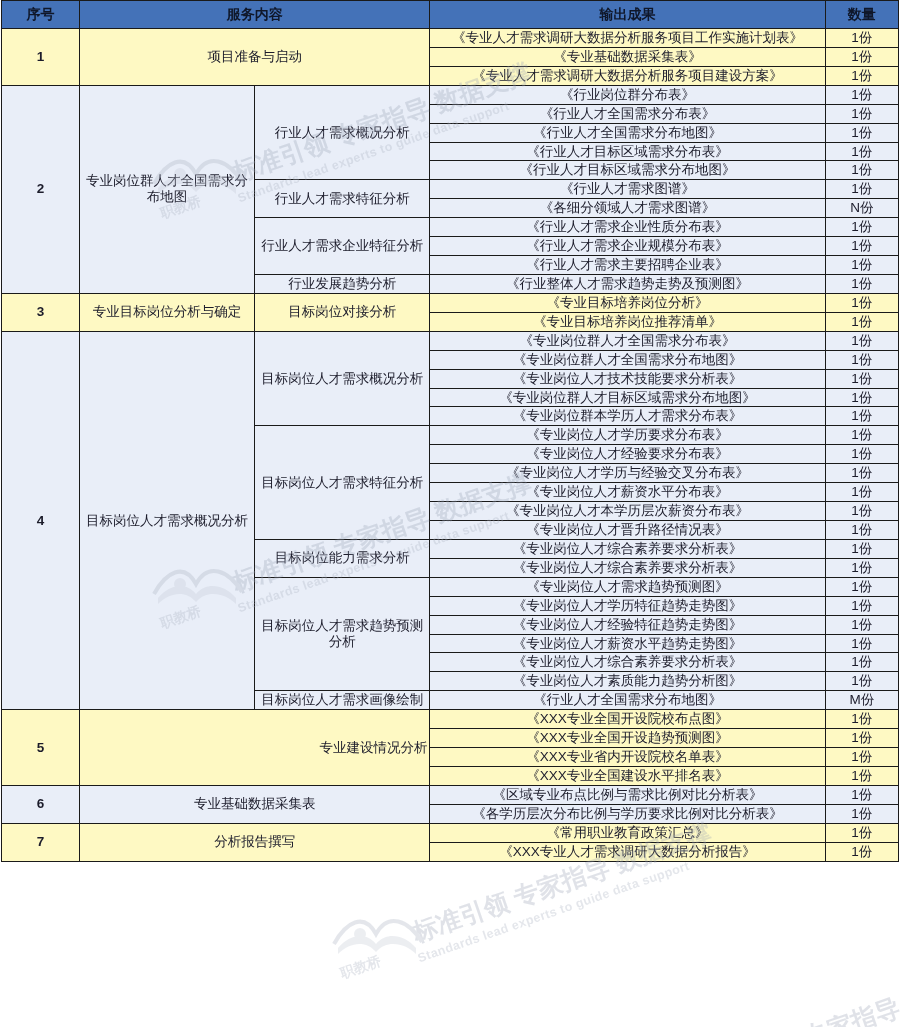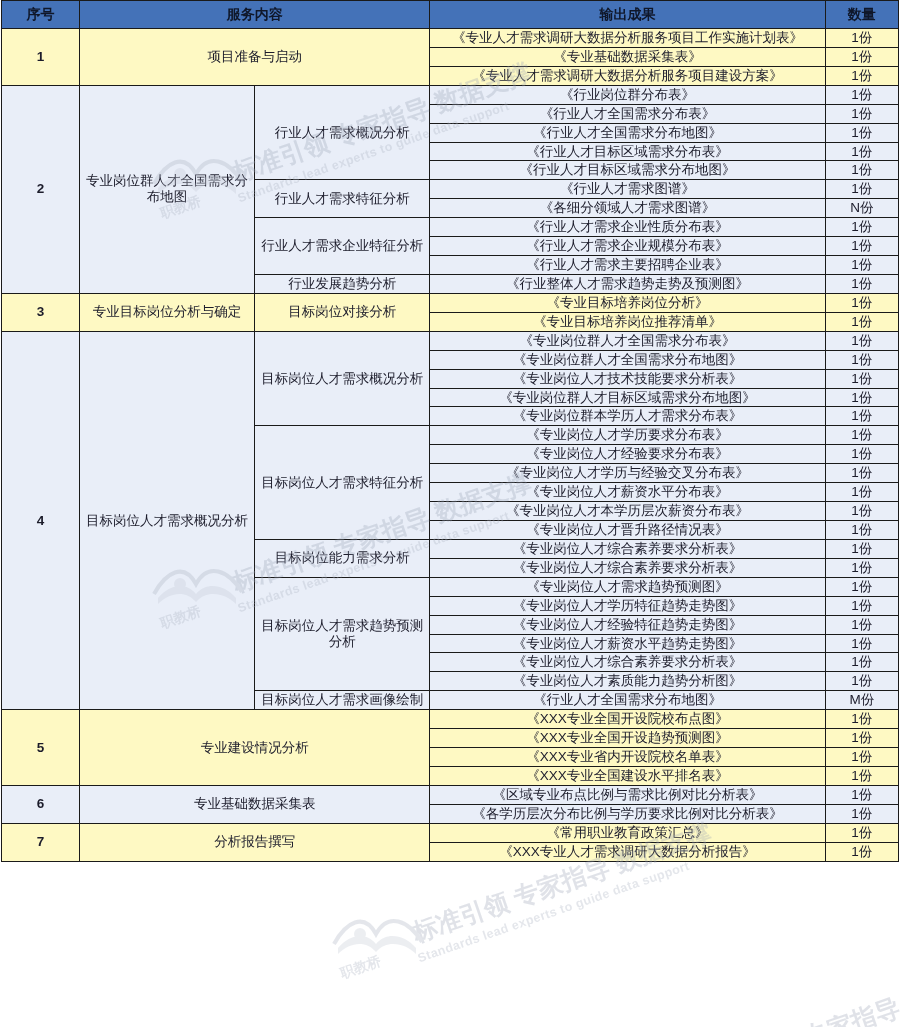--- a/index.html
+++ b/index.html
@@ -278,21 +278,21 @@
           <td class="out-col out-cell">《专业岗位人才素质能力趋势分析图》</td>
           <td class="qty-col qty-cell">1份</td>
         </tr>
         <tr class="band-blue">
           <td class="sub-col" rowspan="1">目标岗位人才需求画像绘制</td>
           <td class="out-col out-cell">《行业人才全国需求分布地图》</td>
           <td class="qty-col qty-cell">M份</td>
         </tr>
         <tr class="band-white">
           <td class="num-col seq" rowspan="4">5</td>
-          <td rowspan="4" class="svc-col" colspan="2" style="width: 315px;">专业建设情况分析</td>
+          <td rowspan="4" class="svc-col" colspan="2" style="width: 315px; text-align: right;">专业建设情况分析</td>
           <td class="out-col out-cell">《XXX专业全国开设院校布点图》</td>
           <td class="qty-col qty-cell">1份</td>
         </tr>
         <tr class="band-white">
           <td class="out-col out-cell">《XXX专业全国开设趋势预测图》</td>
           <td class="qty-col qty-cell">1份</td>
         </tr>
         <tr class="band-white">
           <td class="out-col out-cell">《XXX专业省内开设院校名单表》</td>
           <td class="qty-col qty-cell">1份</td>

